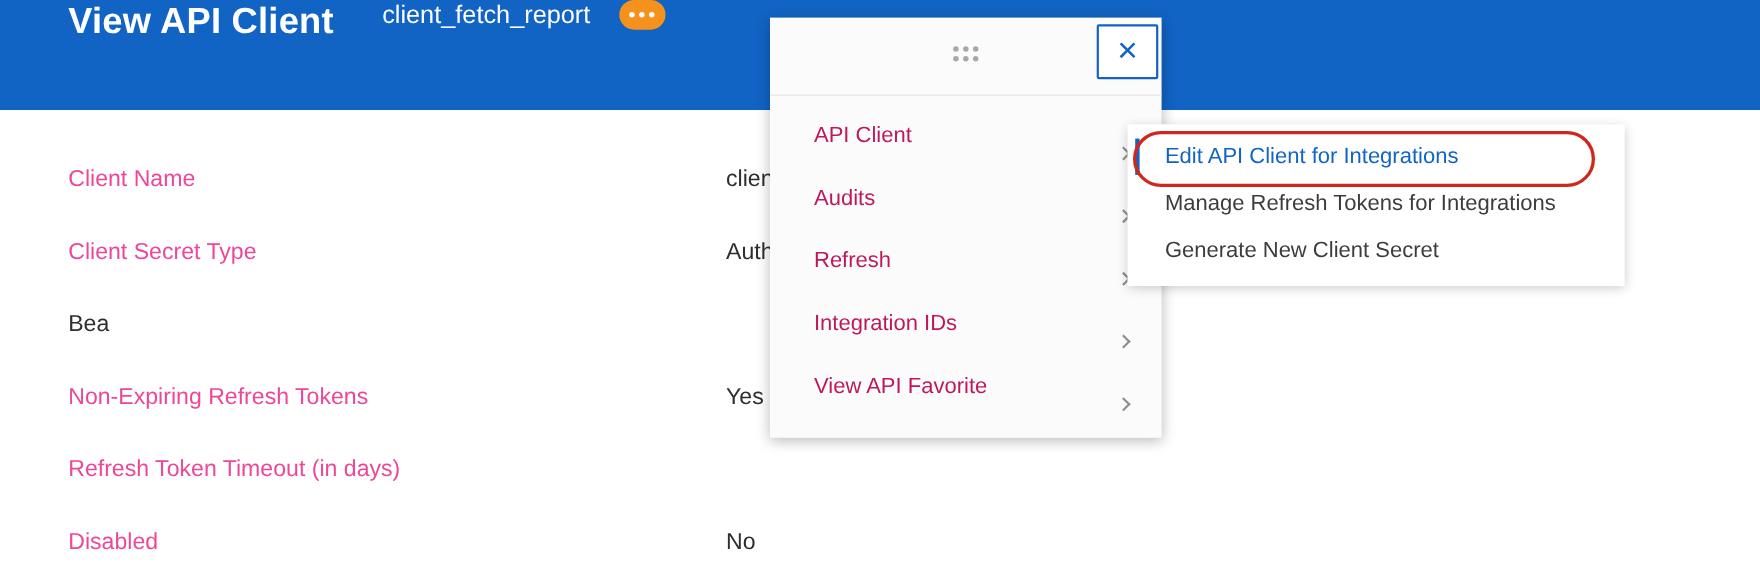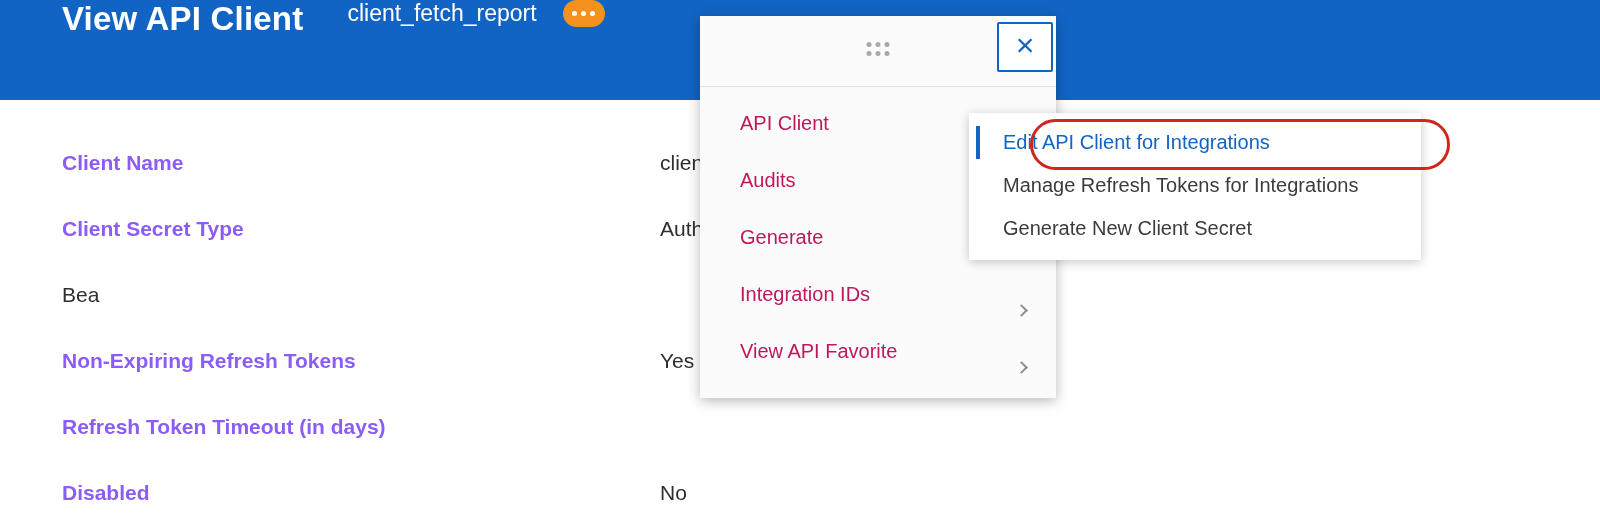--- a/index.html
+++ b/index.html
@@ -37,21 +37,21 @@
     gap: 4px; cursor: pointer; padding: 0;
   }
   .related-actions i {
     width: 5px; height: 5px; border-radius: 50%;
     background: #ffffff; display: block;
   }
 
   
   .details { position: absolute; top: 130px; left: 62px; right: 0; z-index: 1; }
   .row { display: flex; align-items: center; height: 66px; }
-  .label { width: 598px; font-size: 21px; font-weight: 700; color: #8b5cf6; }
+  .label { width: 598px; font-size: 21px; font-weight: 400; color: #ec4899; }
   .value { font-size: 21px; color: #2e2e2e; white-space: nowrap; }
 
   
   .popup {
     position: absolute; left: 700px; top: 16px;
     width: 356px; height: 382px;
     background: #fbfbfb;
     box-shadow: 0 3px 12px rgba(0,0,0,0.28);
     z-index: 20;
   }
@@ -91,21 +91,21 @@
   }
   .chev {
     width: 9px; height: 9px;
     border-top: 2px solid #8e8e8e; border-right: 2px solid #8e8e8e;
     transform: rotate(45deg);
     margin-left: auto;
   }
 
   
   .submenu {
-    position: absolute; left: 969px; top: 113px;
+    position: absolute; left: 1025px; top: 113px;
     width: 452px;
     background: #ffffff;
     box-shadow: 0 2px 10px rgba(0,0,0,0.22);
     padding: 8px 0 10px 0;
     z-index: 30;
   }
   .sub-item {
     position: relative;
     height: 43px;
     display: flex; align-items: center;
@@ -185,21 +185,21 @@
   <ul class="menu-list">
     <li>
       <span>API Client</span>
       <span class="chev"></span>
     </li>
     <li>
       <span>Audits</span>
       <span class="chev"></span>
     </li>
     <li>
-      <span>Generate</span>
+      <span>Refresh</span>
       <span class="chev"></span>
     </li>
     <li>
       <span>Integration IDs</span>
       <span class="chev"></span>
     </li>
     <li>
       <span>View API Favorite</span>
       <span class="chev"></span>
     </li>

